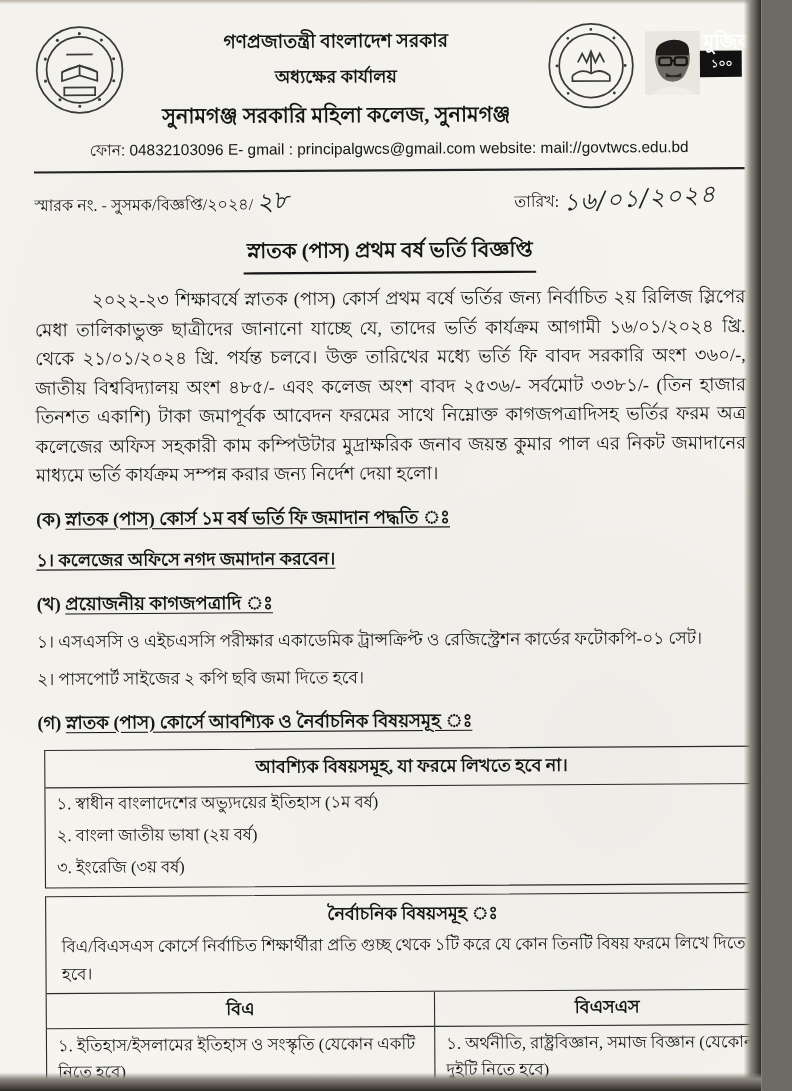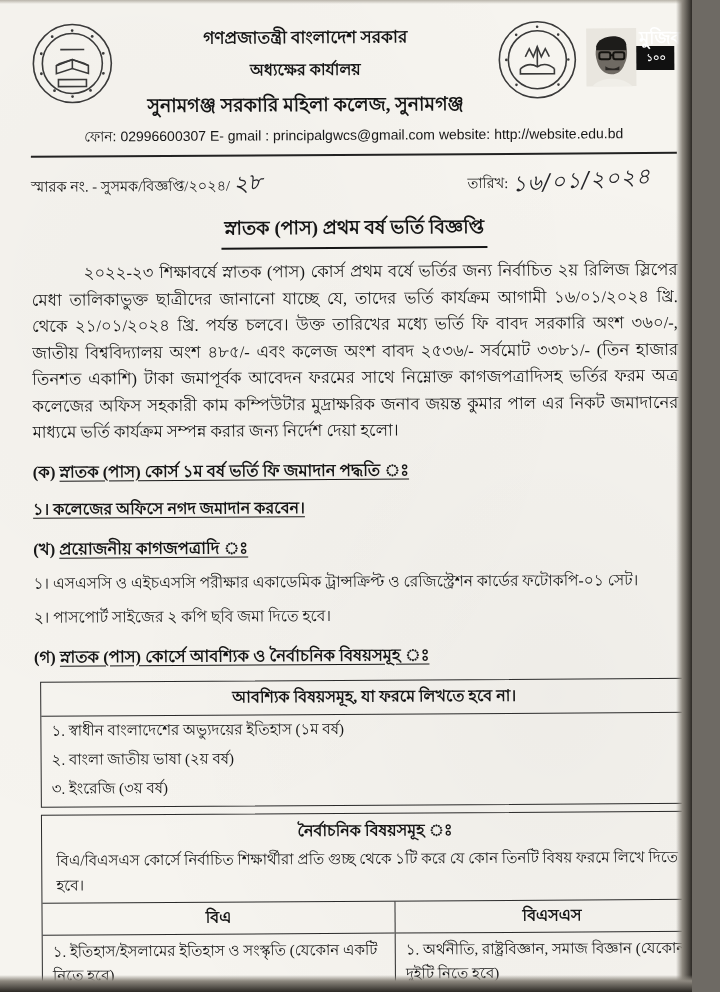--- a/index.html
+++ b/index.html
@@ -158,25 +158,25 @@
             <path d="M8 60 C16 50 38 50 48 60 Z" fill="#f0eee8"></path>
             <rect x="52" y="20" width="38" height="24" fill="#111"></rect>
           </svg>
           <div style="position:absolute; left:55px; top:6px; width:34px; text-align:right; color:#fff; font-weight:bold; font-size:18px; line-height:13px;">মুজিব</div>
           <div style="position:absolute; left:55px; top:24px; width:34px; text-align:center; color:#fff; font-weight:bold; font-size:10px;">১০০</div>
         </div>
       </div>
     </div>
 
     <div class="contact-line">
-      <span>ফোন: 02996600307</span>
+      <span>ফোন: 04832103096</span>
       <span>E- gmail :</span>
       <span class="u">principalgwcs@gmail.com</span>
       <span>website:</span>
-      <span class="u">http://website.edu.bd</span>
+      <span class="u">mail://govtwcs.edu.bd</span>
     </div>
 
     <hr class="rule">
 
     <div class="memo-row">
       <div>
         <span>স্মারক নং. - সুসমক/বিজ্ঞপ্তি/২০২৪/</span><span class="hand memo-no">২৮</span>
       </div>
       <div style="padding-right:26px;">
         <span>তারিখ:</span>

